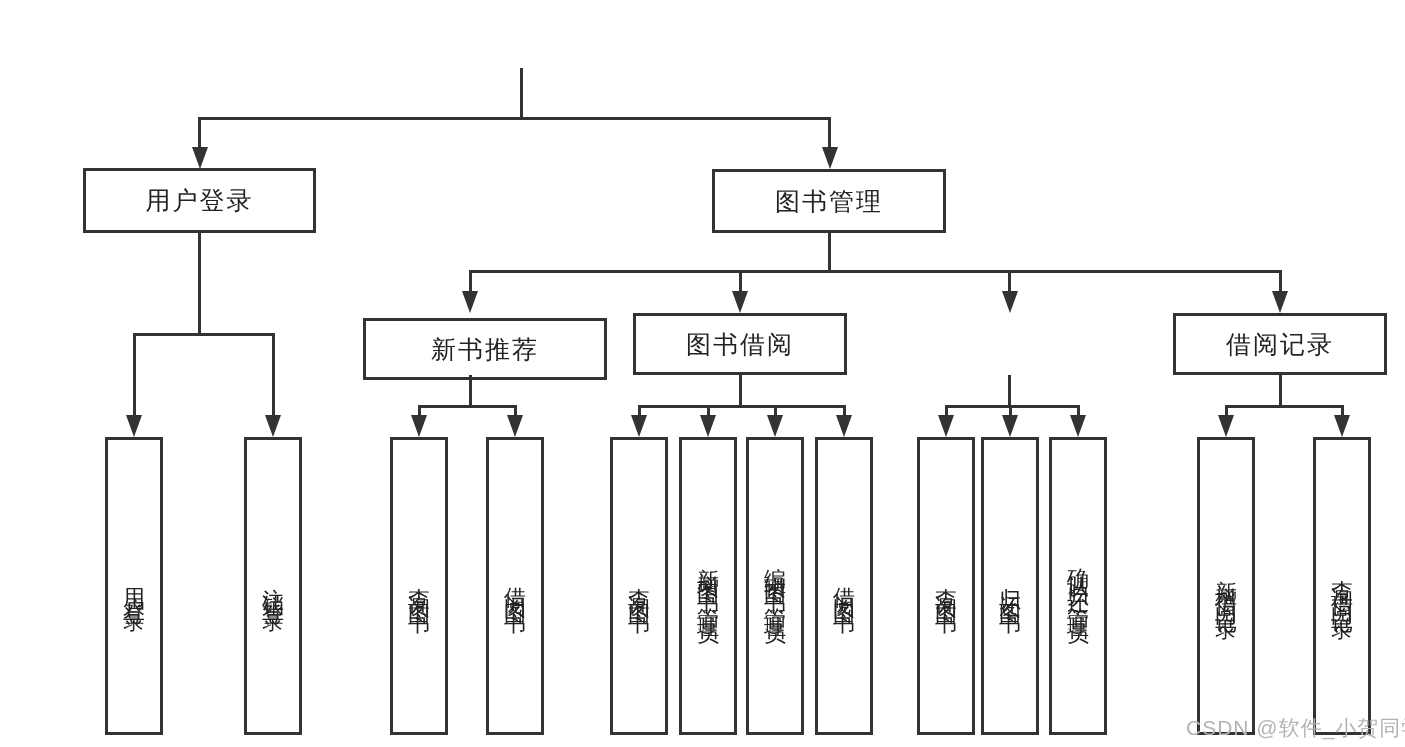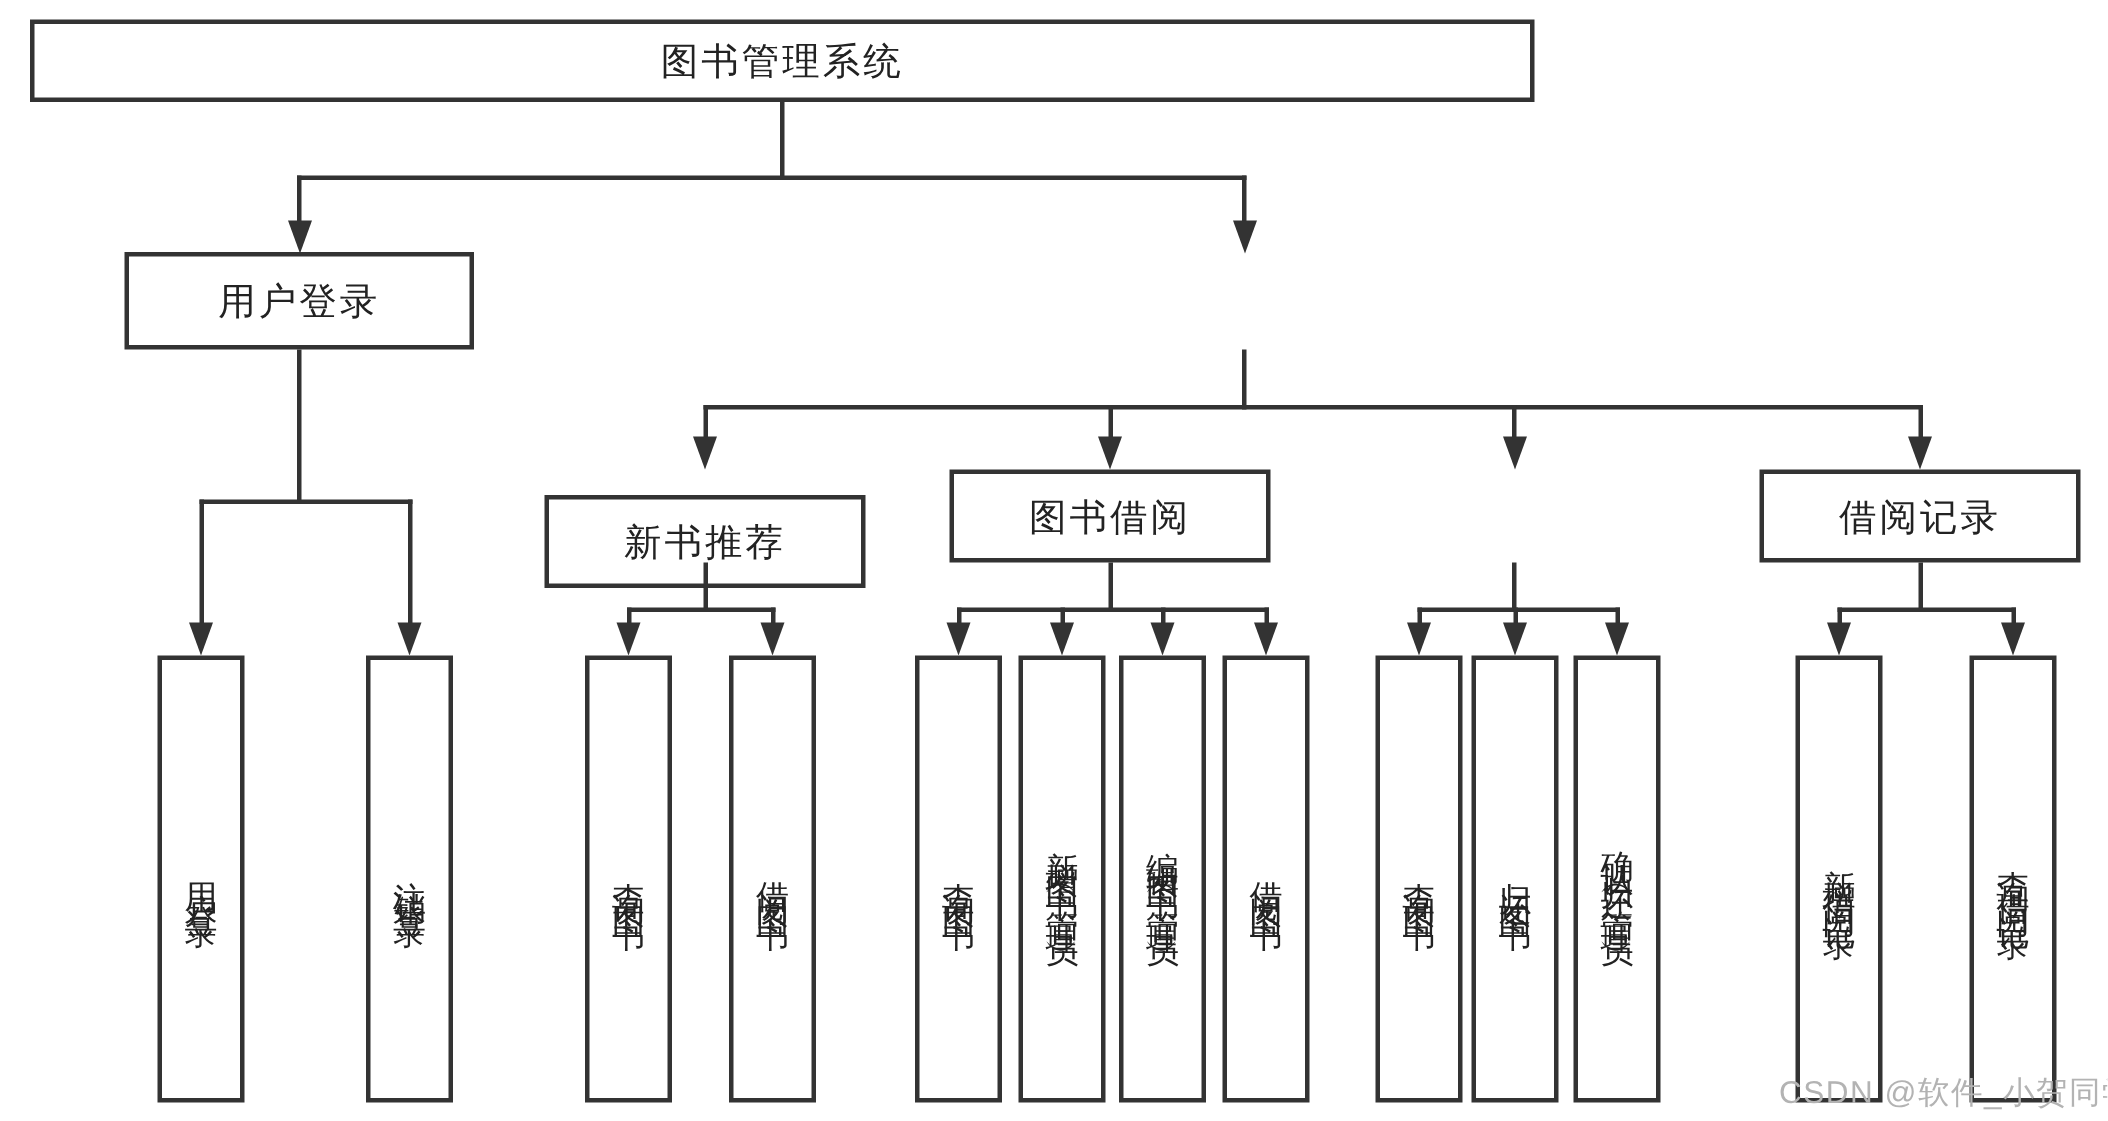--- a/index.html
+++ b/index.html
@@ -36,54 +36,54 @@
   .wm{
     position:absolute;left:1186px;top:714px;
     font-size:21px;letter-spacing:1px;color:#b3b3b3;white-space:nowrap;
   }
 </style>
 </head>
 <body>
 
 <div class="stage">
 
-  <div class="node" style="left:20px;top:13px;width:1003px;height:55px">
-    <span>图书管理系统</span>
-  </div>
 
   <div class="vl" style="left:520px;top:68px;height:51px"></div>
   <div class="hl" style="left:198px;top:117px;width:633px"></div>
   <div class="vl" style="left:198px;top:117px;height:34px"></div>
   <div class="ah" style="left:192px;top:147px"></div>
   <div class="vl" style="left:828px;top:117px;height:34px"></div>
   <div class="ah" style="left:822px;top:147px"></div>
 
   <div class="node" style="left:83px;top:168px;width:233px;height:65px">
     <span>用户登录</span>
+  </div>
+  <div class="node" style="left:712px;top:169px;width:234px;height:64px">
+    <span>图书管理</span>
   </div>
 
   <div class="vl" style="left:198px;top:233px;height:102px"></div>
   <div class="hl" style="left:133px;top:333px;width:142px"></div>
   <div class="vl" style="left:133px;top:333px;height:84px"></div>
   <div class="ah" style="left:126px;top:415px"></div>
   <div class="vl" style="left:272px;top:333px;height:84px"></div>
   <div class="ah" style="left:265px;top:415px"></div>
 
   <div class="vl" style="left:828px;top:233px;height:40px"></div>
   <div class="hl" style="left:469px;top:270px;width:812px"></div>
   <div class="vl" style="left:469px;top:270px;height:23px"></div>
   <div class="ah" style="left:462px;top:291px"></div>
   <div class="vl" style="left:739px;top:270px;height:23px"></div>
   <div class="ah" style="left:732px;top:291px"></div>
   <div class="vl" style="left:1008px;top:270px;height:23px"></div>
   <div class="ah" style="left:1002px;top:291px"></div>
   <div class="vl" style="left:1279px;top:270px;height:23px"></div>
   <div class="ah" style="left:1272px;top:291px"></div>
 
-  <div class="node" style="left:363px;top:330px;width:214px;height:62px">
+  <div class="node" style="left:363px;top:318px;width:244px;height:62px">
     <span>新书推荐</span>
   </div>
   <div class="node" style="left:633px;top:313px;width:214px;height:62px">
     <span>图书借阅</span>
   </div>
   <div class="node" style="left:1173px;top:313px;width:214px;height:62px">
     <span>借阅记录</span>
   </div>
 
   <div class="vl" style="left:469px;top:375px;height:33px"></div>

